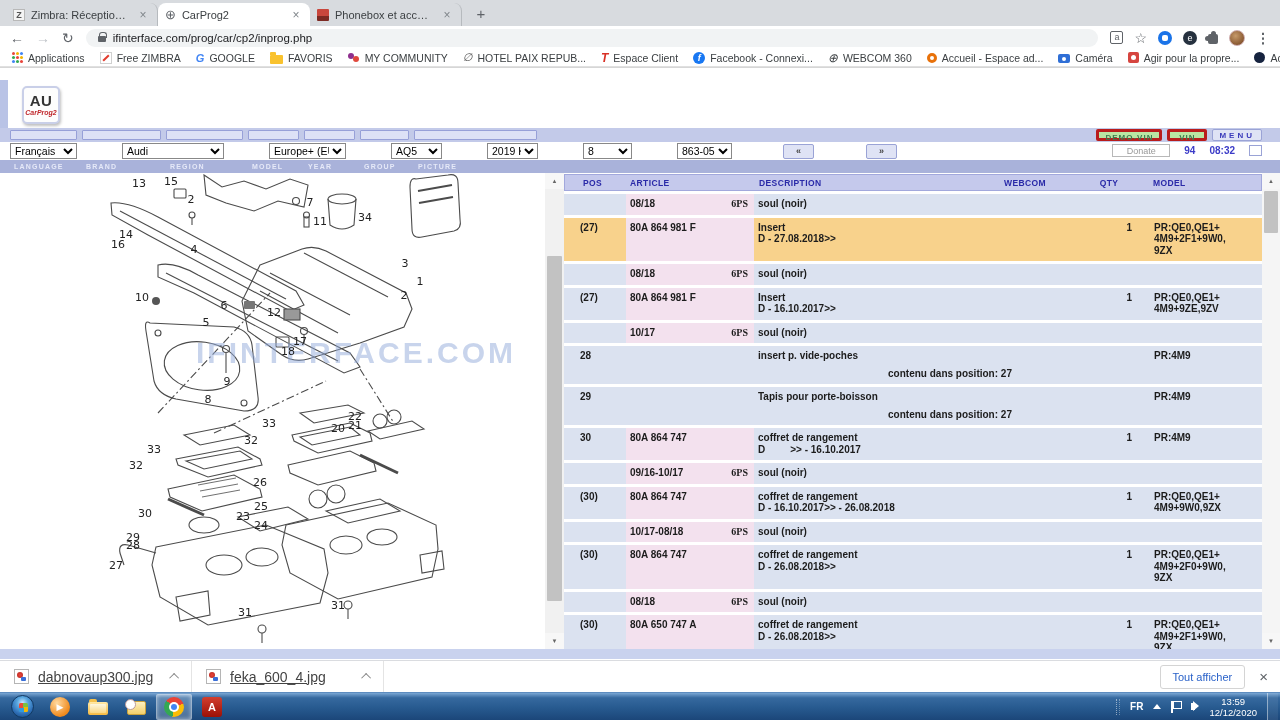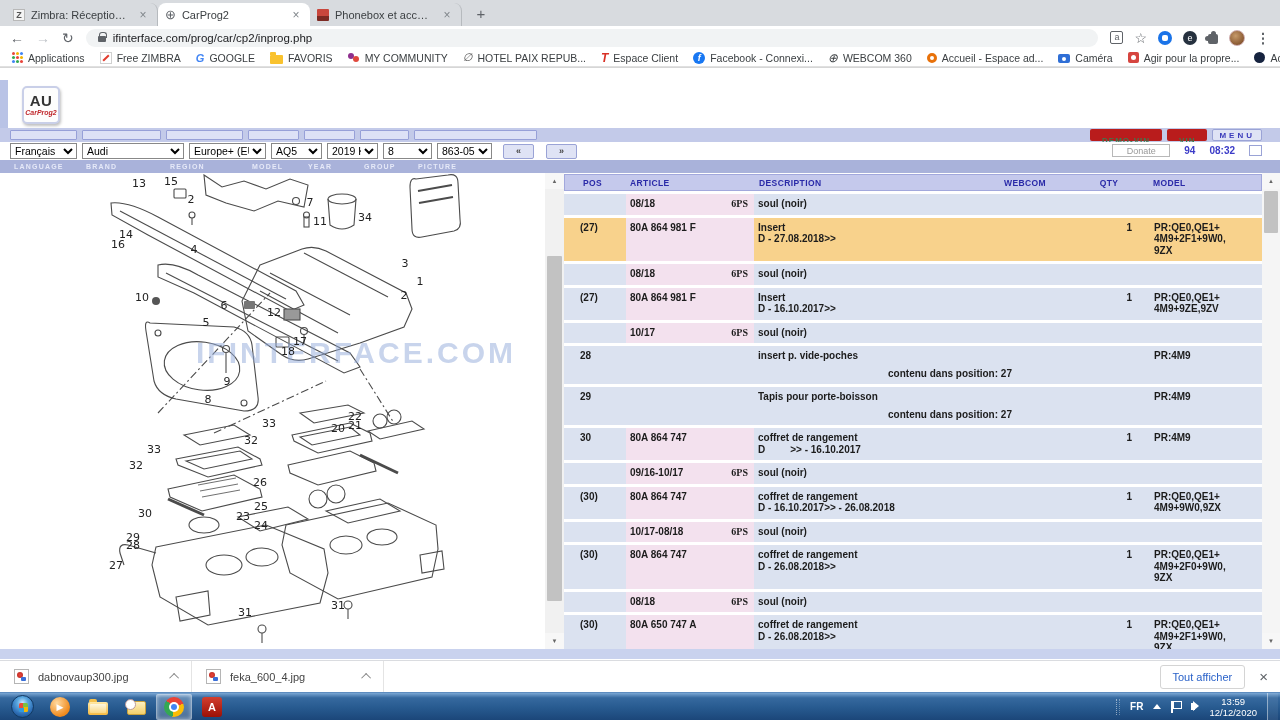--- a/index.html
+++ b/index.html
@@ -80,24 +80,24 @@
               border-radius:5px; box-shadow:1px 2px 3px rgba(0,0,0,.25); text-align:center; }
   .logo-au { font-size:15px; font-weight:bold; color:#333; line-height:17px; margin-top:4px; letter-spacing:.5px; }
   .logo-cp { font-size:7px; color:#c0282d; font-style:italic; font-weight:bold; }
 
   .boxes-row { position:absolute; top:60px; left:0; width:1280px; height:14px; background:#c3cae9; display:flex; align-items:center; padding-left:10px; }
   .fbox { height:10px; background:#dde1f6; border:1px solid #97a0d8; border-radius:1px; margin-right:5px; flex:none; }
   .fbox:nth-child(1){width:67px}.fbox:nth-child(2){width:79px}.fbox:nth-child(3){width:77px}
   .fbox:nth-child(4){width:51px}.fbox:nth-child(5){width:51px}.fbox:nth-child(6){width:49px}.fbox:nth-child(7){width:123px}
   .hbtns { position:absolute; right:18px; top:1px; display:flex; gap:5px; }
   .hbtn { height:12px; font-size:8px; font-weight:bold; text-align:center; line-height:11px; border-radius:2px; padding:0 6px; }
-  .hbtn.green { background:#b9e6a3; border:6px solid #b91c1c; color:#3c7a50; letter-spacing:1px; min-width:40px; }
+  .hbtn.green { background:#b9e6a3; border:3px solid #b91c1c; color:#3c7a50; letter-spacing:1px; min-width:40px; }
   .hbtn.purple { background:#dfe3f5; border:1px solid #9aa3d6; color:#3b3bbb; letter-spacing:3px; min-width:48px; }
 
-  .selects-row { position:absolute; top:74px; left:0; width:1280px; height:18px; background:#fff; display:flex; align-items:center; padding-left:10px; }
+  .selects-row { position:absolute; top:74px; left:0; width:1280px; height:18px; background:#fff; display:flex; align-items:center; padding-left:10px;gap:40px; }
   .fselect { height:16px; font-size:10.5px; font-family:"Liberation Sans",sans-serif; border:1px solid #888; background:#fff; margin-right:5px; flex:none; }
   .fselect:nth-of-type(1){width:67px}.fselect:nth-of-type(2){width:102px}.fselect:nth-of-type(3){width:77px}
   .fselect:nth-of-type(4){width:51px}.fselect:nth-of-type(5){width:51px}.fselect:nth-of-type(6){width:49px}.fselect:nth-of-type(7){width:55px}
   .pager-btn { width:31px; height:15px; background:#dfe3f5; border:1px solid #9aa3d6; border-radius:2px; color:#444;
                font-size:9px; text-align:center; line-height:13px; font-weight:bold; }
   .pager-btn.prev { margin-left:6px; }
   .pager-btn.next { margin-left:12px; }
   .status-right { position:absolute; right:18px; top:2px; display:flex; align-items:center; gap:14px; }
   .donate-btn { width:58px; height:13px; border:1px solid #b8b8b8; background:#fff; color:#999; font-size:9px; text-align:center; line-height:12px; }
   .blue-num { color:#3c3cc8; font-size:10px; font-weight:bold; }
@@ -146,21 +146,21 @@
   .bottom-strip { position:absolute; top:581px; left:0; width:1280px; height:10px; background:#c9d2ee; }
 
   
   .dlbar { position:absolute; top:660px; left:0; width:1280px; height:32px; background:#fff; border-top:1px solid #dadce0;
            display:flex; align-items:center; }
   .dl-item { width:192px; height:100%; border-right:1px solid #e4e4e4; display:flex; align-items:center; gap:9px; padding:0 12px 0 14px; }
   .file-ic { width:15px; height:15px; background:#fff; border:1px solid #b5b5b5; position:relative; flex:none; }
   .file-ic::before { content:""; position:absolute; left:2px; top:2px; width:6px; height:6px; border-radius:50%;
                      background:radial-gradient(circle,#e8453c,#b3261e); }
   .file-ic::after { content:""; position:absolute; right:2px; bottom:2px; width:5px; height:4px; background:#3a6fd8; border-radius:1px; }
-  .dl-name { font-size:11px; color:#444; flex:1; white-space:nowrap; overflow:hidden; }
+  .dl-name { font-size:14px; color:#444; flex:1; white-space:nowrap; overflow:hidden;text-decoration:underline; }
   .chev-up { width:7px; height:7px; border-left:1.5px solid #888; border-top:1.5px solid #888; transform:rotate(45deg) translateY(2px); flex:none; }
   .dl-right { margin-left:auto; display:flex; align-items:center; gap:14px; padding-right:12px; }
   .show-all { border:1px solid #d4d4d4; border-radius:3px; background:#fff; color:#2a62c9; font-size:11px; padding:5px 12px; }
   .dl-close { color:#5f6368; font-size:15px; }
 
   
   .taskbar { position:absolute; top:692px; left:0; width:1280px; height:28px;
              background:linear-gradient(180deg,#7aa7d4 0%,#36699f 18%,#275a8f 55%,#1b4679 100%);
              border-top:1px solid #5d8cbf; display:flex; align-items:center; padding-left:4px; }
   .slot { width:36px; height:26px; display:flex; align-items:center; justify-content:center; border-radius:2px; margin-right:2px; }

